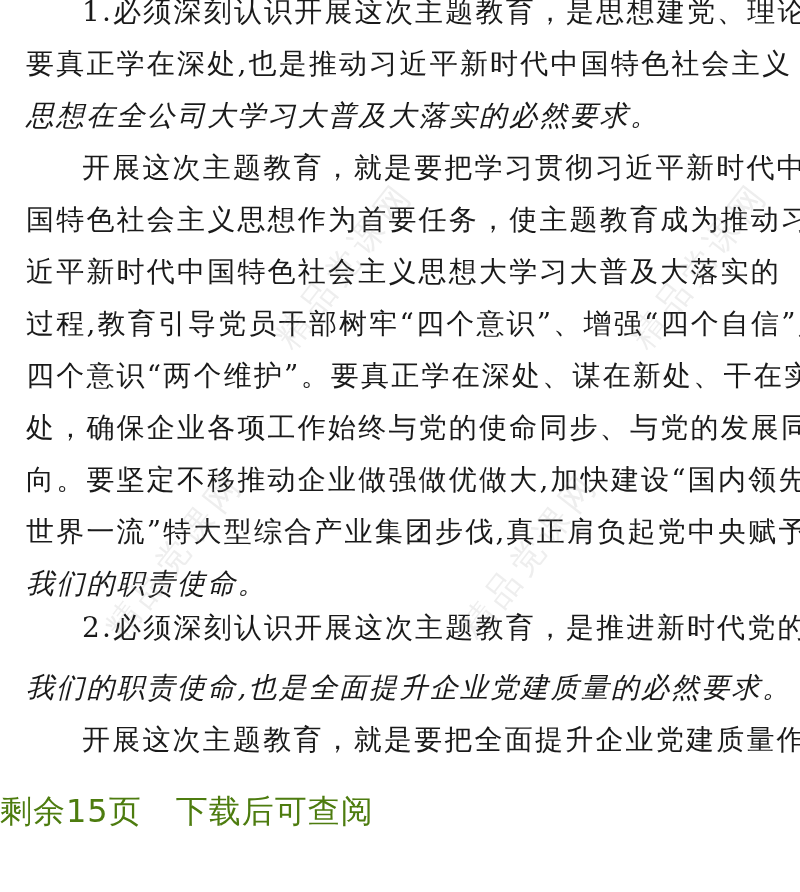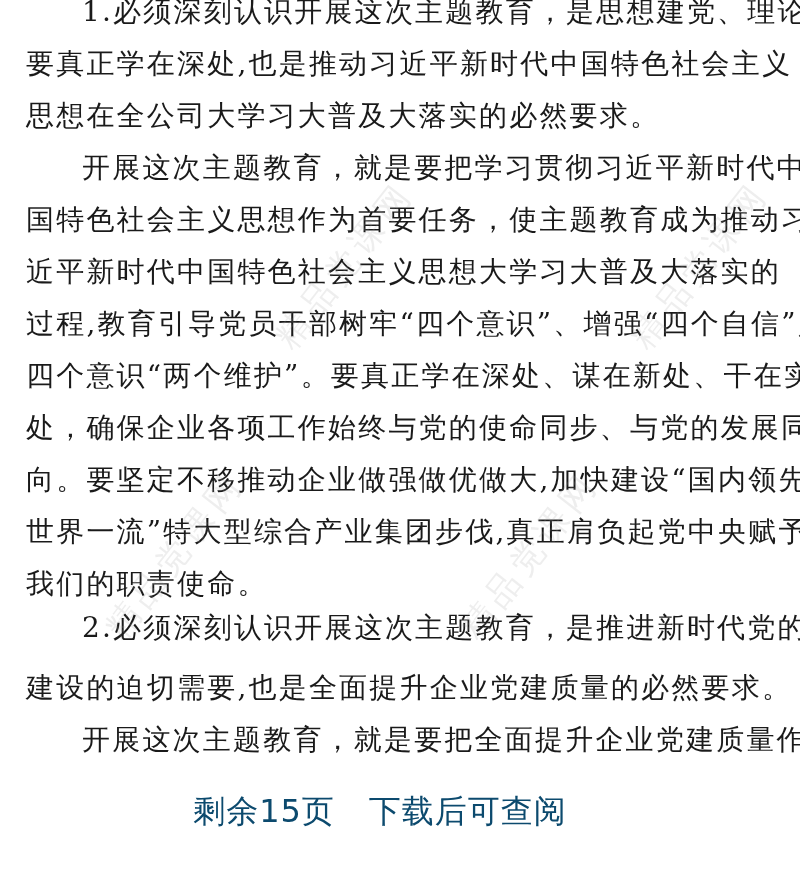--- a/index.html
+++ b/index.html
@@ -3,49 +3,49 @@
 <meta charset="utf-8">
 <style>
   html, body { margin: 0; padding: 0; background: #ffffff; }
   body { width: 800px; height: 892px; position: relative; overflow: hidden;
          font-family: "DejaVu Serif", "Liberation Serif", serif; color: #1a1a1a; }
   .page { position: absolute; left: 0; top: -24px; width: 800px; }
   .line { position: absolute; left: 26px; width: 750px; height: 52px;
           font-size: 28px; line-height: 52px; white-space: nowrap;
           letter-spacing: 2.2px; text-align: justify; text-align-last: justify; }
   .line.indent { left: 82px; width: 694px; }
-  .line.last { text-align-last: left; }
+  .line.last { text-align-last: left; font-style: italic; }
   .watermark { position: absolute; font-family: "DejaVu Sans", sans-serif;
                font-size: 34px; color: rgba(160,160,160,0.18);
                transform: rotate(-52deg); transform-origin: left top;
                white-space: nowrap; letter-spacing: 6px; pointer-events: none; }
-  .footer { position: absolute; left: 0; top: 790px; width: 760px; text-align: center;
+  .footer { position: absolute; left: 0; top: 790px; width: 760px; text-align: left;
             font-family: "DejaVu Sans", "Liberation Sans", sans-serif;
-            font-size: 32px; color: #0c4a6e; letter-spacing: 1px; }
+            font-size: 32px; color: #4d7c0f; letter-spacing: 1px; }
   .footer span { display: inline-block; }
   .footer .gap { width: 34px; }
 </style>
 </head>
 <body>
 
 <div class="page">
   <div class="line indent" style="top:10px">1.必须深刻认识开展这次主题教育，是思想建党、理论</div>
   <div class="line" style="top:62px">要真正学在深处,也是推动习近平新时代中国特色社会主义</div>
   <div class="line last" style="top:114px">思想在全公司大学习大普及大落实的必然要求。</div>
   <div class="line indent" style="top:166px">开展这次主题教育，就是要把学习贯彻习近平新时代中</div>
   <div class="line" style="top:218px">国特色社会主义思想作为首要任务，使主题教育成为推动习</div>
   <div class="line" style="top:270px">近平新时代中国特色社会主义思想大学习大普及大落实的</div>
   <div class="line" style="top:322px">过程,教育引导党员干部树牢“四个意识”、增强“四个自信”,</div>
   <div class="line" style="top:374px">四个意识“两个维护”。要真正学在深处、谋在新处、干在实</div>
   <div class="line" style="top:426px">处，确保企业各项工作始终与党的使命同步、与党的发展同</div>
   <div class="line" style="top:478px">向。要坚定不移推动企业做强做优做大,加快建设“国内领先、</div>
   <div class="line" style="top:530px">世界一流”特大型综合产业集团步伐,真正肩负起党中央赋予</div>
   <div class="line last" style="top:582px">我们的职责使命。</div>
   <div class="line indent" style="top:626px">2.必须深刻认识开展这次主题教育，是推进新时代党的</div>
-  <div class="line last" style="top:686px">建设的迫切需要,也是全面提升企业党建质量的必然要求。</div>
+  <div class="line last" style="top:686px">我们的职责使命,也是全面提升企业党建质量的必然要求。</div>
   <div class="line indent" style="top:738px">开展这次主题教育，就是要把全面提升企业党建质量作</div>
 </div>
 
 <div class="watermark" style="left:265px; top:330px">精品党课网</div>
 <div class="watermark" style="left:620px; top:330px">精品党课网</div>
 <div class="watermark" style="left:95px;  top:620px">精品党课网</div>
 <div class="watermark" style="left:450px; top:620px">精品党课网</div>
 
 <div class="footer">
   <span>剩余15页</span><span class="gap"></span><span>下载后可查阅</span>

